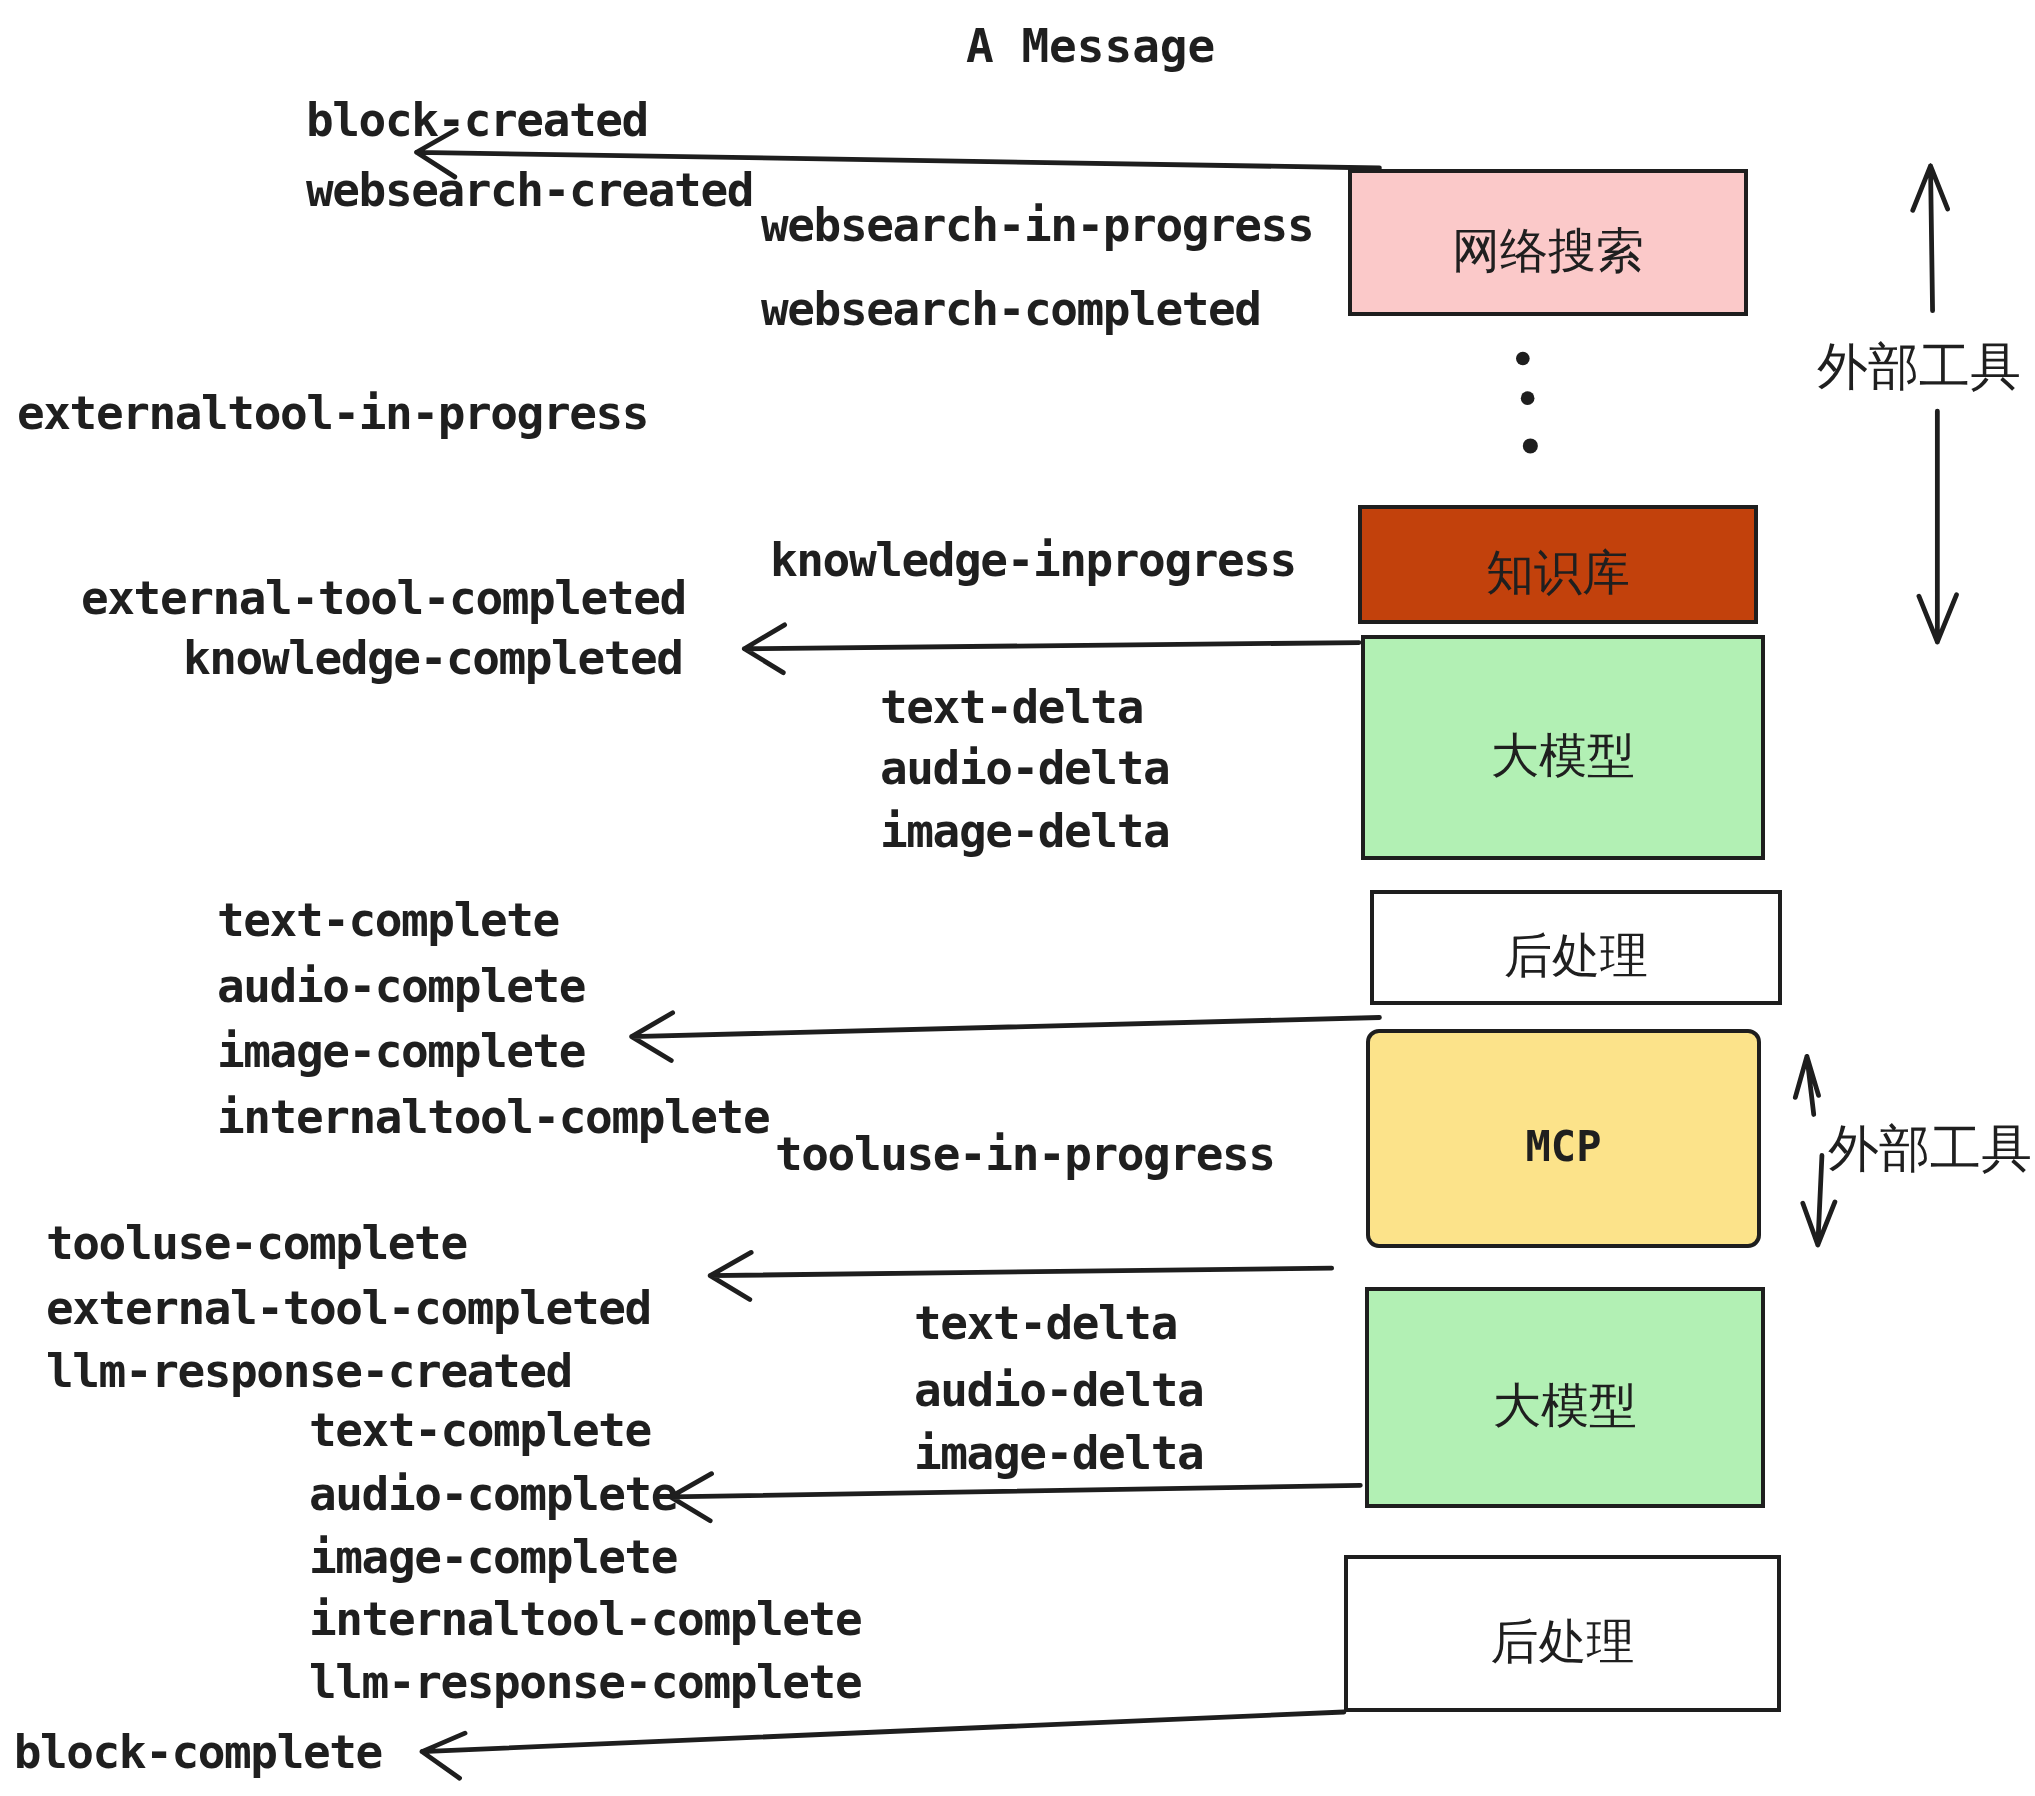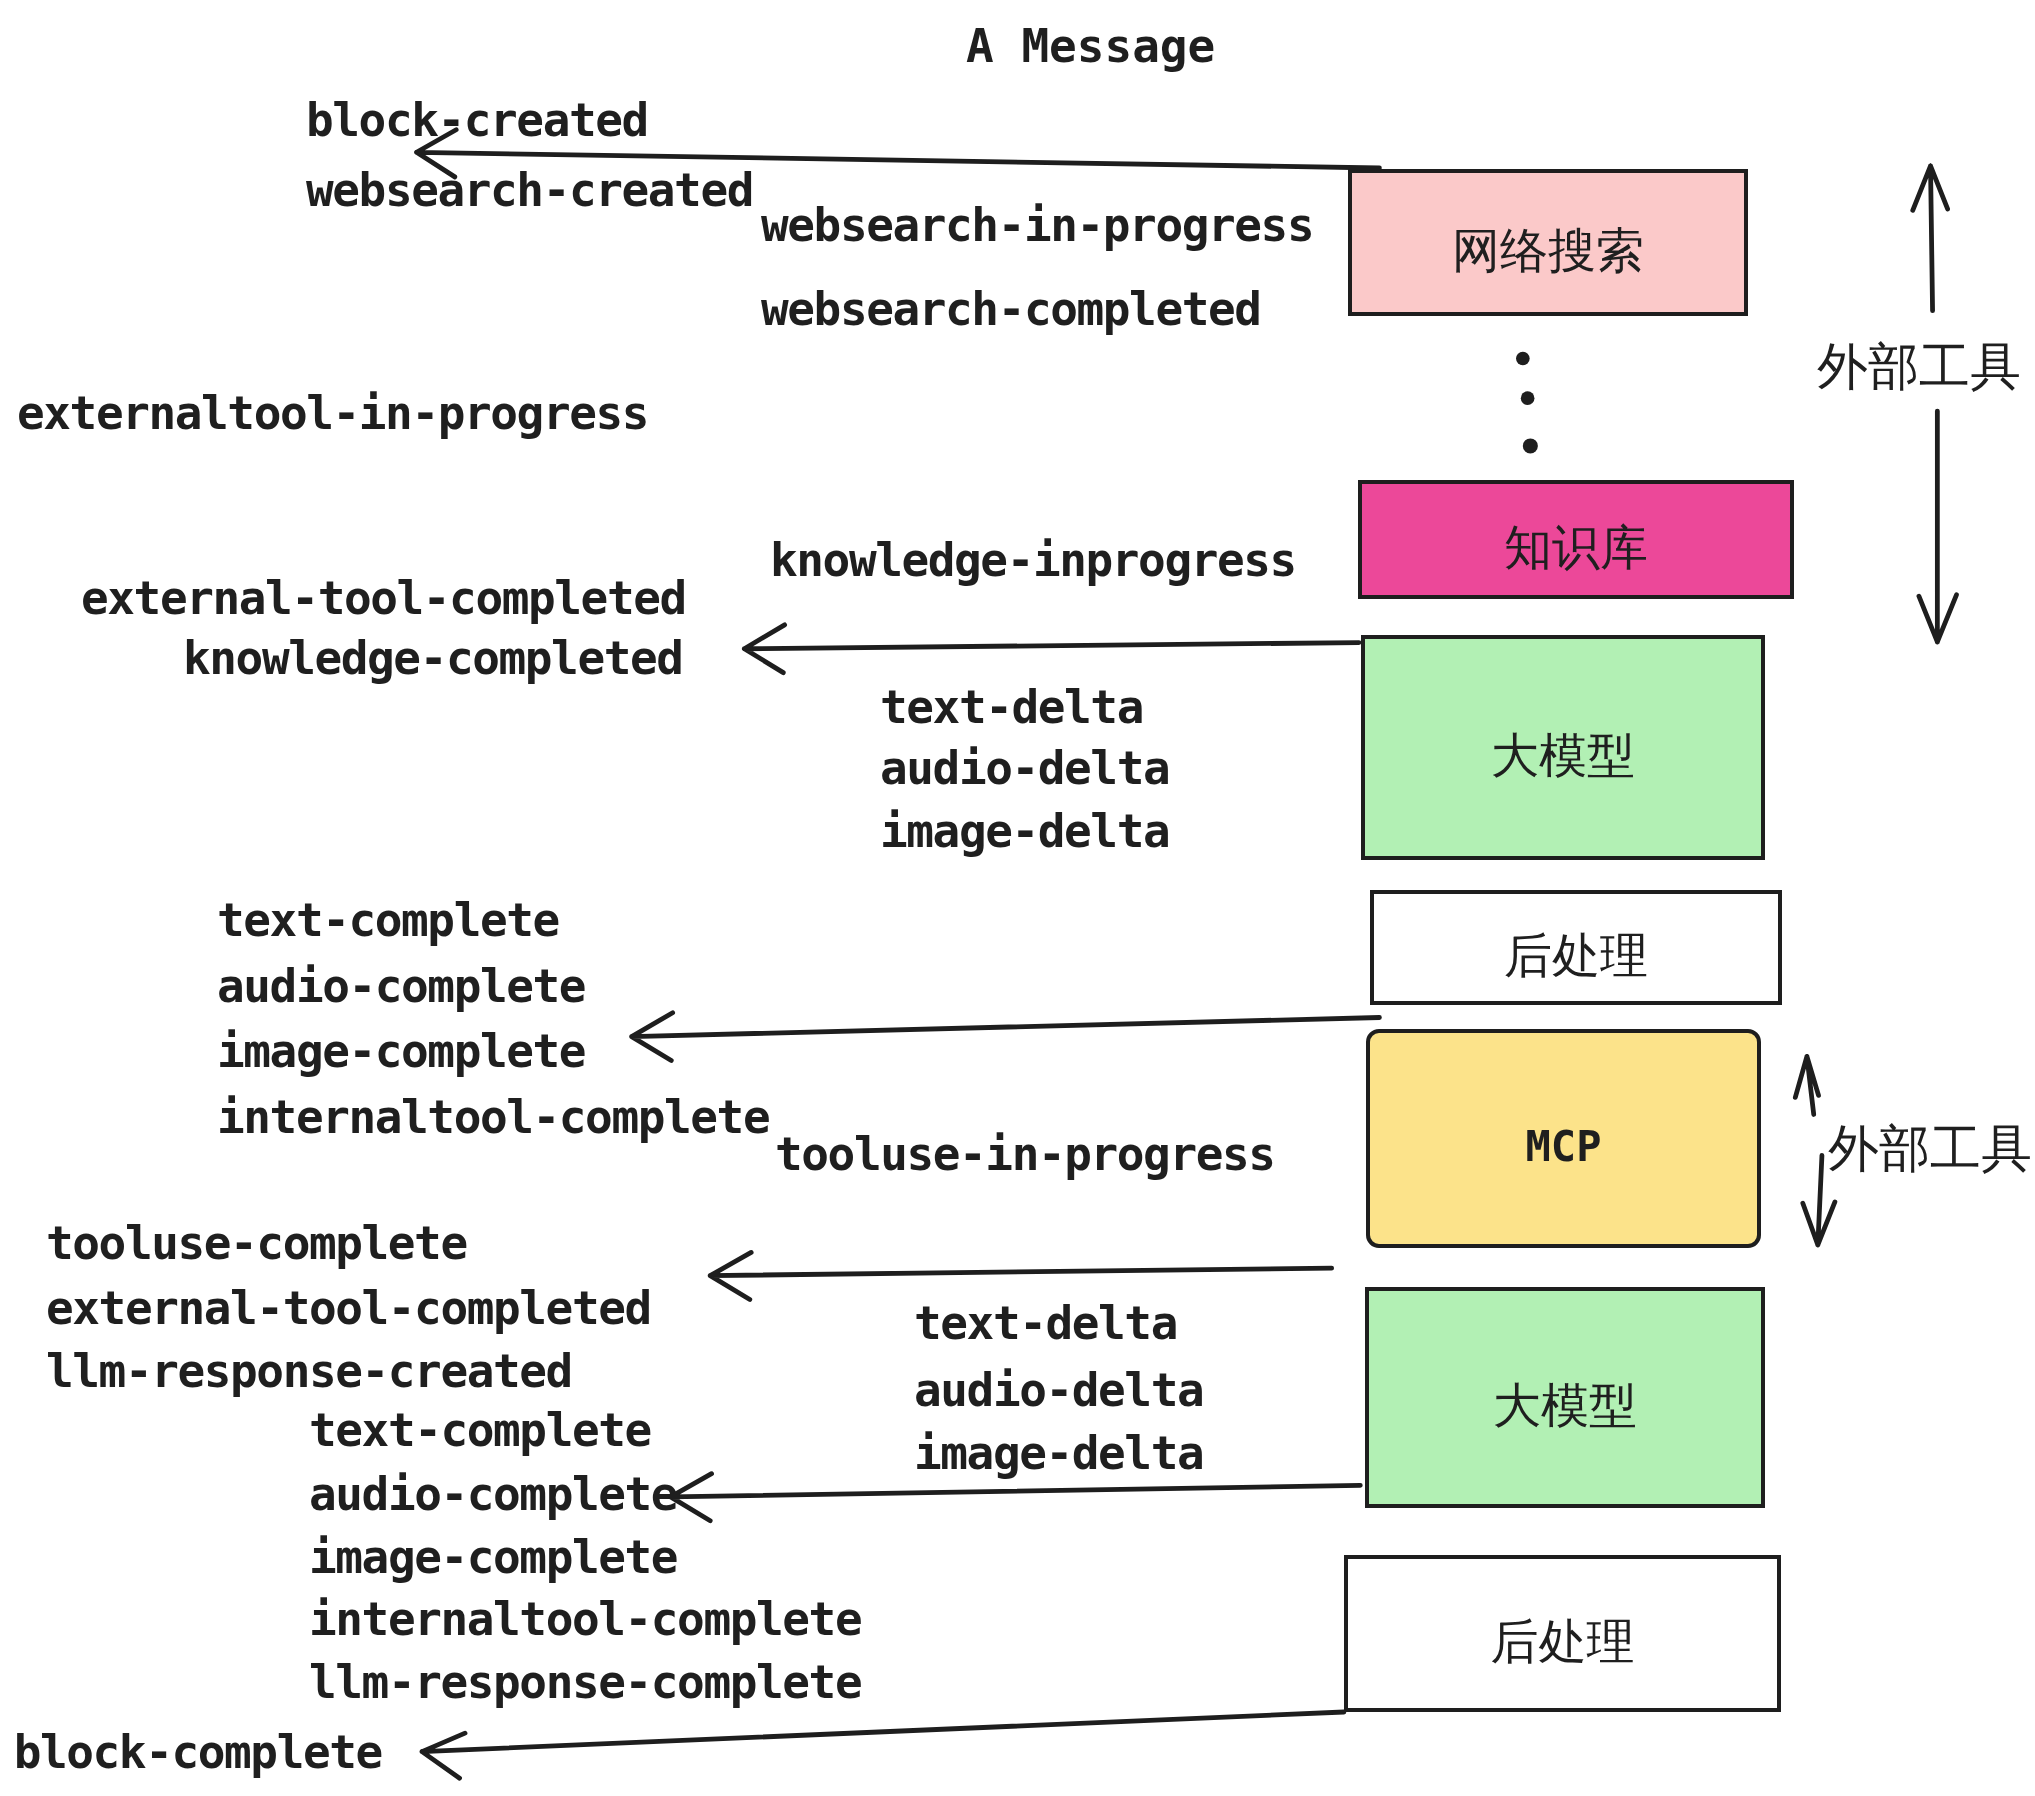--- a/index.html
+++ b/index.html
@@ -95,21 +95,21 @@
   <div class="ev" style="left:309px;top:1470px">audio-complete</div>
   <div class="ev" style="left:309px;top:1533px">image-complete</div>
   <div class="ev" style="left:309px;top:1595px">internaltool-complete</div>
   <div class="ev" style="left:13.7px;top:1728px">block-complete</div>
 
   <div class="ev" style="left:309px;top:1658px">llm-response-complete</div>
 
   <div class="box" style="left: 1348px; top: 169px; width: 400px; height: 147px; background: rgb(251, 201, 201);">
     <span class="box-label">网络搜索</span>
   </div>
-  <div class="box" style="left: 1358px; top: 480px; width: 436px; height: 119px; background: #ec4899;">
+  <div class="box" style="left: 1358px; top: 505px; width: 400px; height: 119px; background: #c2410c;">
     <span class="box-label">知识库</span>
   </div>
   <div class="box" style="left: 1361px; top: 635px; width: 404px; height: 225px; background: rgb(178, 240, 180);">
     <span class="box-label">大模型</span>
   </div>
   <div class="box" style="left: 1370px; top: 890px; width: 412px; height: 115px; background: rgb(255, 255, 255);">
     <span class="box-label">后处理</span>
   </div>
   <div class="box" style="left: 1366px; top: 1029px; width: 395px; height: 219px; background: rgb(252, 227, 138); border-radius: 13px;">
     <span class="box-label mono">MCP</span>

